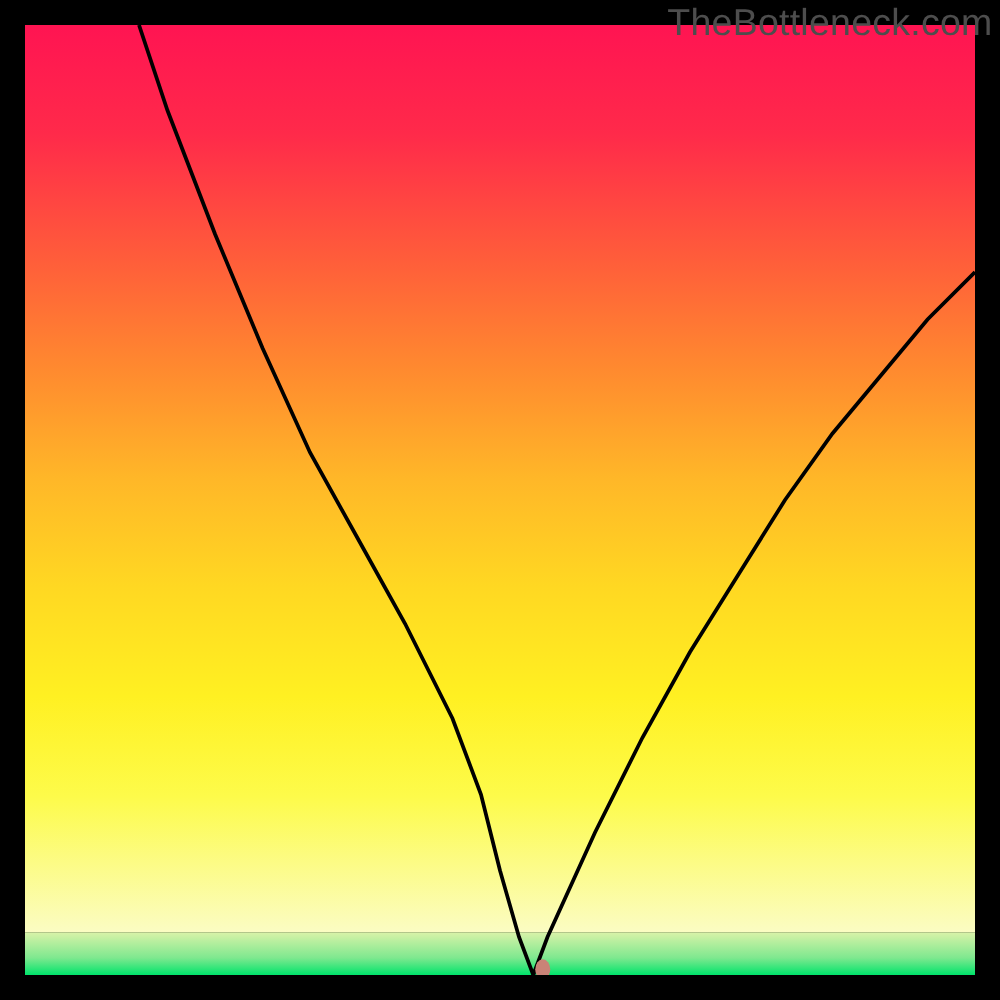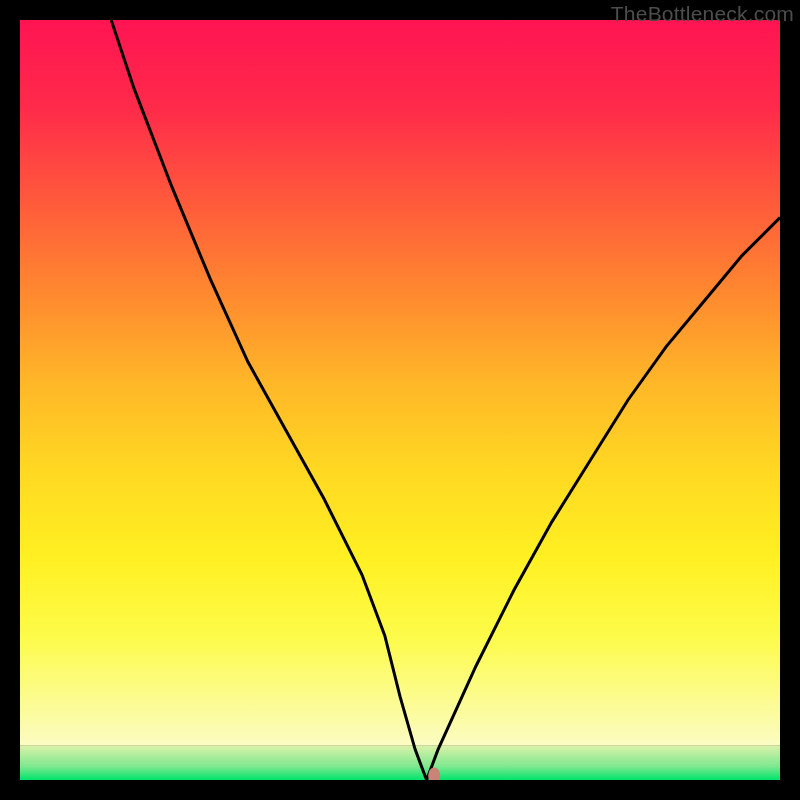--- a/index.html
+++ b/index.html
@@ -24,21 +24,21 @@
     left: 20px;
     top: 20px;
     width: 760px;
     height: 760px;
   }
   .watermark {
     position: absolute;
     top: 2px;
     right: 6px;
     color: #4d4d4d;
-    font-size: 21px;
+    font-size: 30px;
     letter-spacing: 0.2px;
     user-select: none;
   }
   svg { display: block; }
 </style>
 </head>
 <body>
 
 <div class="frame">
   <div class="plot-area">

